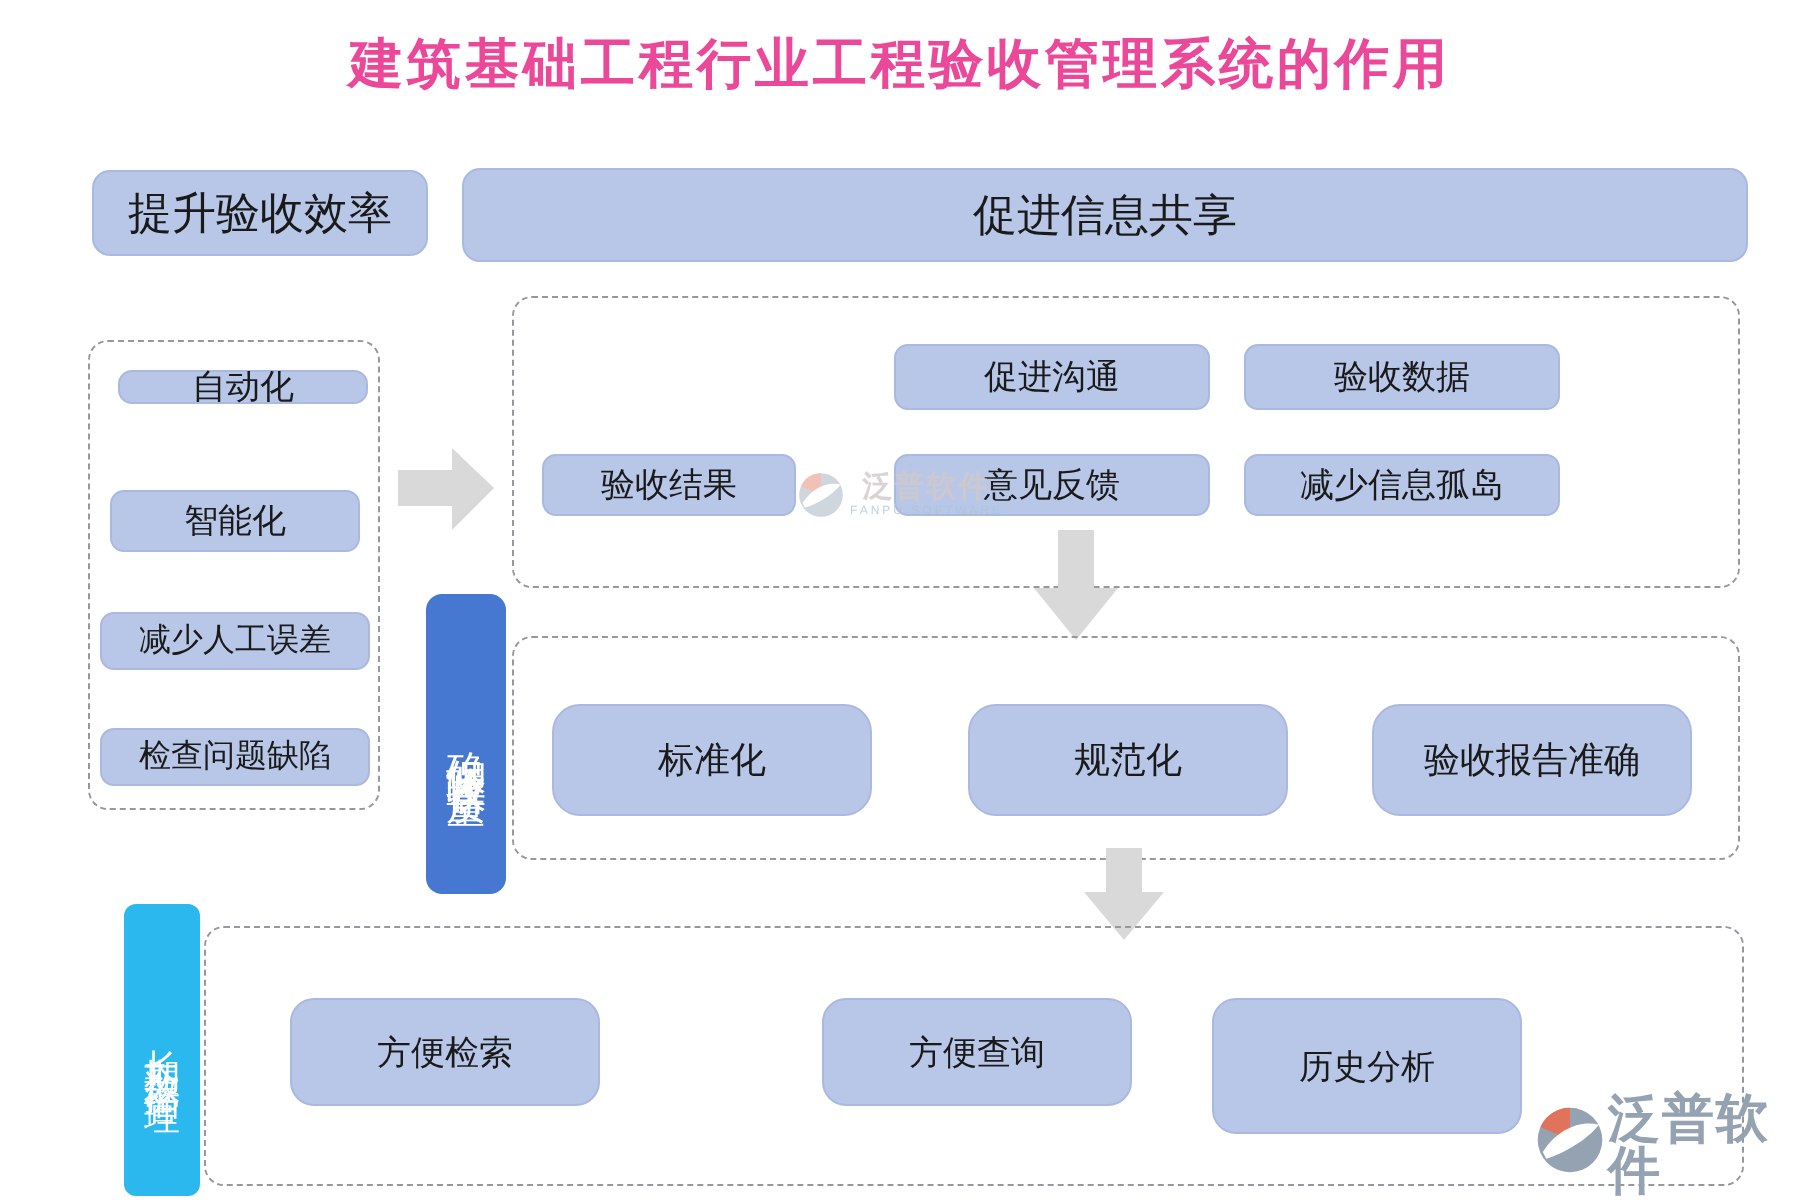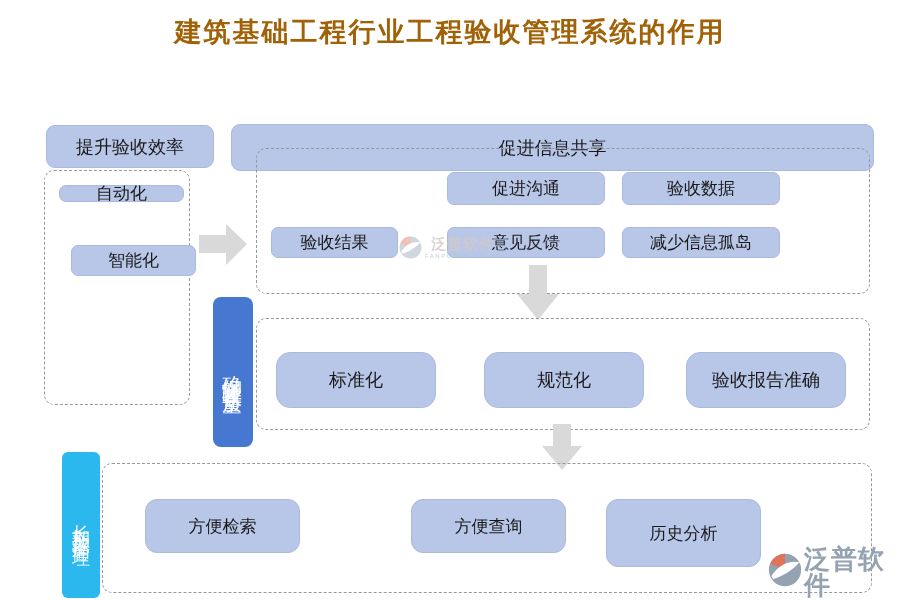--- a/index.html
+++ b/index.html
@@ -2,30 +2,30 @@
 <html style="--node-fill: #b8c6e8; --node-border: #aab9e0; --quality-bg: #4678d2; --data-bg: #2bb8ee; --arrow-fill: #d9d9d9; --brand-gray: #94a2b1; --brand-accent: #e0735a; --website-color: #e0755a;"><head>
 <meta charset="utf-8">
 <style>
   html,body{margin:0;padding:0;background:#ffffff;}
   .stage{
     position:relative;width:900px;height:600px;background:#ffffff;overflow:hidden;
     font-family:"Liberation Serif", serif;
   }
   .title{
     position:absolute;left:0;top:14px;width:900px;margin:0;
-    text-align:center;font-size:27px;font-weight:700;color:#a16207;
+    text-align:center;font-size:27px;font-weight:700;color:#ec4899;
     letter-spacing:2px;font-family:"Liberation Serif", serif;
   }
   .node{
     position:absolute;display:flex;align-items:center;justify-content:center;
     background:var(--node-fill);border:1px solid var(--node-border);
     color:#1a1a1a;font-size:17px;border-radius:7px;box-sizing:border-box;
     white-space:nowrap;
   }
-  .node.hdr{font-size:18px;border-radius:9px;margin-top:40px;}
+  .node.hdr{font-size:22px;border-radius:9px;}
   .node.big{font-size:18px;border-radius:14px;}
   .node.mid{border-radius:12px;}
   .group{
     position:absolute;border:1px dashed #95999e;border-radius:10px;
     box-sizing:border-box;background:transparent;
   }
   .vlabel{
     position:absolute;display:flex;align-items:center;justify-content:center;
     writing-mode:vertical-rl;color:#ffffff;box-sizing:border-box;
     font-family:"Liberation Serif", serif;
@@ -59,21 +59,23 @@
 
 <div class="stage">
 
   <h1 class="title">建筑基础工程行业工程验收管理系统的作用</h1>
 
   <div class="node hdr" style="left:46px;top:85px;width:168px;height:43px;">提升验收效率</div>
   <div class="node hdr" style="left:231px;top:84px;width:643px;height:47px;">促进信息共享</div>
 
   <div class="group" style="left:44px;top:170px;width:146px;height:235px;"></div>
   <div class="node" style="left:59px;top:185px;width:125px;height:17px;">自动化</div>
-  <div class="node" style="left:55px;top:245px;width:125px;height:31px;margin-left:16px;">智能化</div>
+  <div class="node" style="left:55px;top:245px;width:125px;height:31px;">智能化</div>
+  <div class="node" style="left:50px;top:306px;width:135px;height:29px;font-size:16px;">减少人工误差</div>
+  <div class="node" style="left:50px;top:364px;width:135px;height:29px;font-size:16px;">检查问题缺陷</div>
 
   <div class="arrow" style="left:199px;top:222px;">
     <svg width="48" height="45" viewBox="0 0 48 45">
       <polygon points="0,13 27,13 27,2 48,22 27,43 27,31 0,31" style="fill:var(--arrow-fill)"></polygon>
     </svg>
   </div>
 
   <div class="group" style="left:256px;top:148px;width:614px;height:146px;"></div>
   <div class="node" style="left:622px;top:172px;width:158px;height:33px;">验收数据</div>
   <div class="node" style="left:447px;top:172px;width:158px;height:33px;">促进沟通</div>

